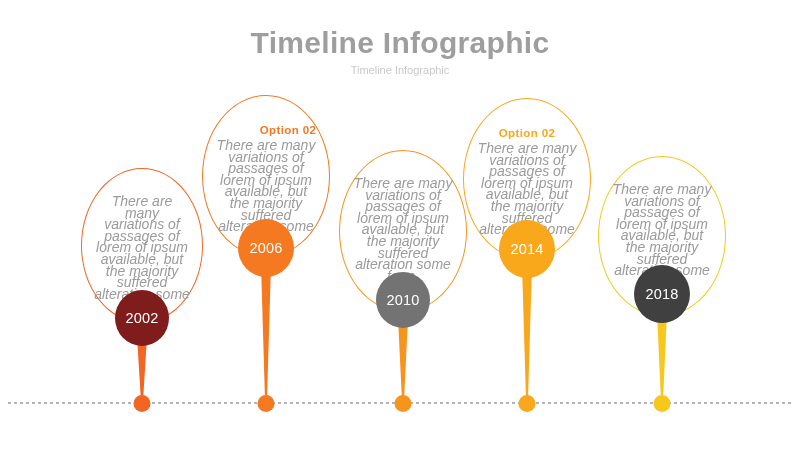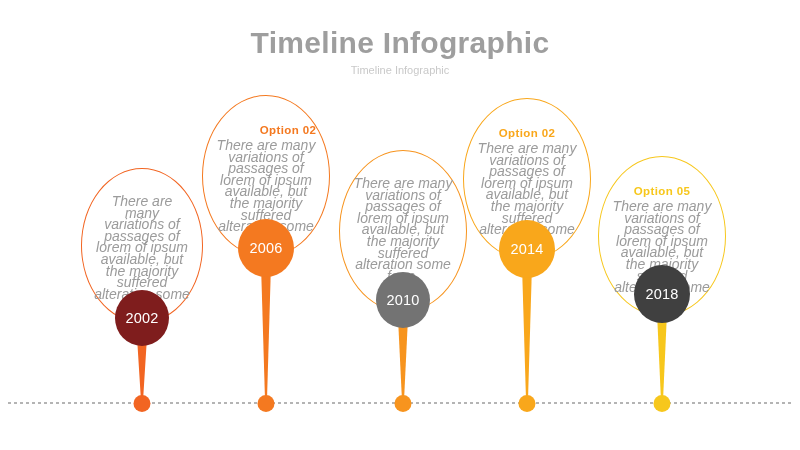--- a/index.html
+++ b/index.html
@@ -199,21 +199,20 @@
           <span class="year-text">2014</span>
         </div>
         <div class="axis-dot" style="background: rgb(249, 167, 27);"></div>
       </div>
       <div class="tl-item" style="left: 662px;">
         <div class="stem" style="top: 317px; width: 14px; height: 86px; margin-left: -7px;"><svg width="14" height="86" viewBox="0 0 14 86" preserveAspectRatio="none">
             <path d="M 2.2 0 L 11.8 0 L 7.9 86 L 6.1 86 Z" fill="#F7C71C"></path>
           </svg></div>
         <div class="bubble" style="width: 128px; height: 160px; left: -64px; top: 156px; border-color: rgb(247, 199, 28);"></div>
         <div class="bubble-text" style="width: 104px; top: 184px;">
-          <div class="opt-label" style="color: rgb(247, 199, 28);">Option 05</div>
           <div class="opt-desc">There are many variations of passages of lorem of ipsum available, but the majority suffered alteration some form.</div>
         </div>
         <div class="year-pin" style="width: 56px; height: 58px; top: 265px; background: #404040;">
           <span class="year-text">2018</span>
         </div>
         <div class="axis-dot" style="background: rgb(247, 199, 28);"></div>
       </div>
     </div>
 
 </div>

